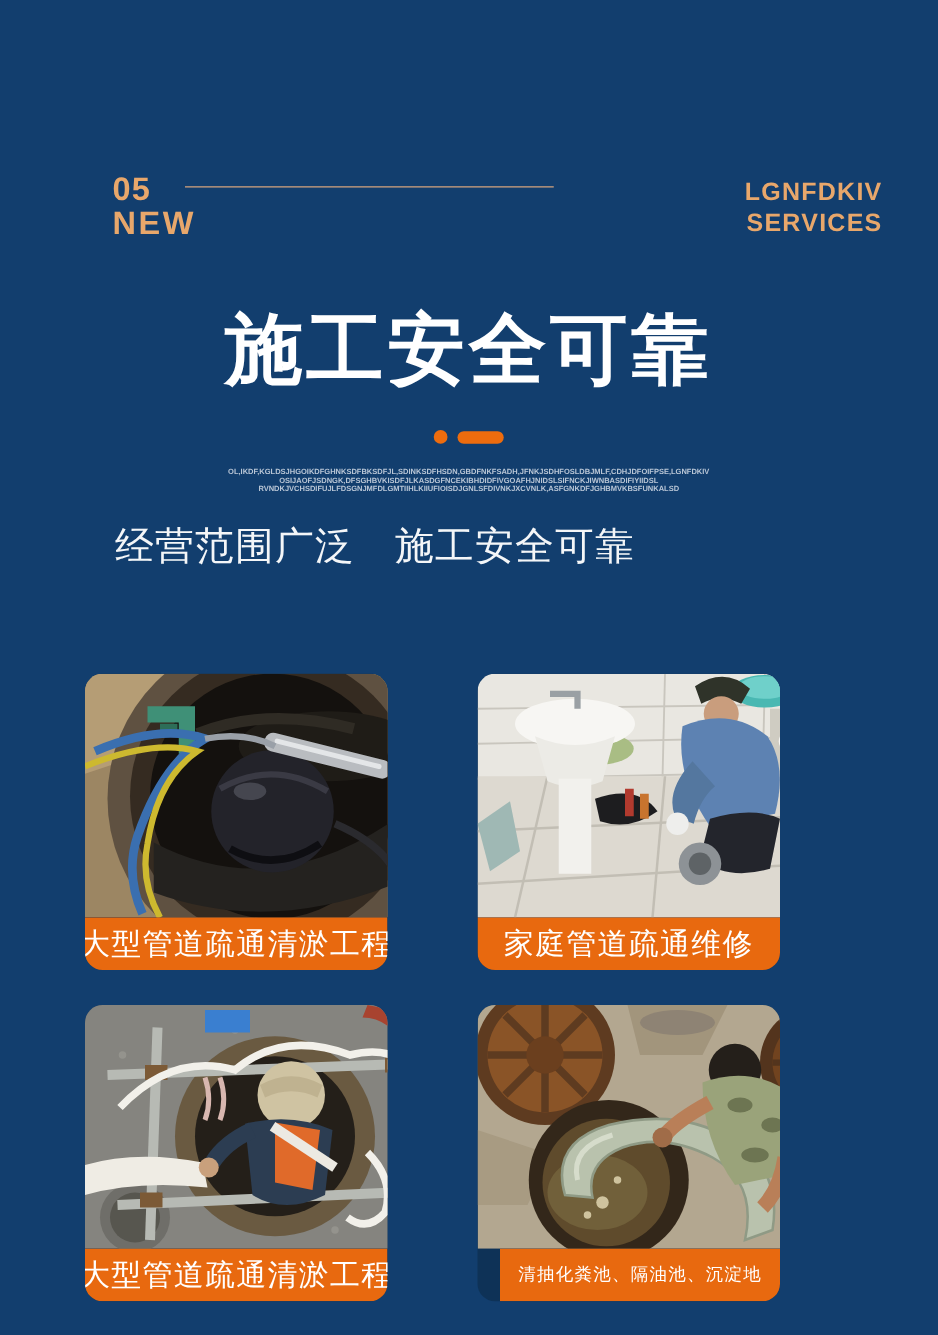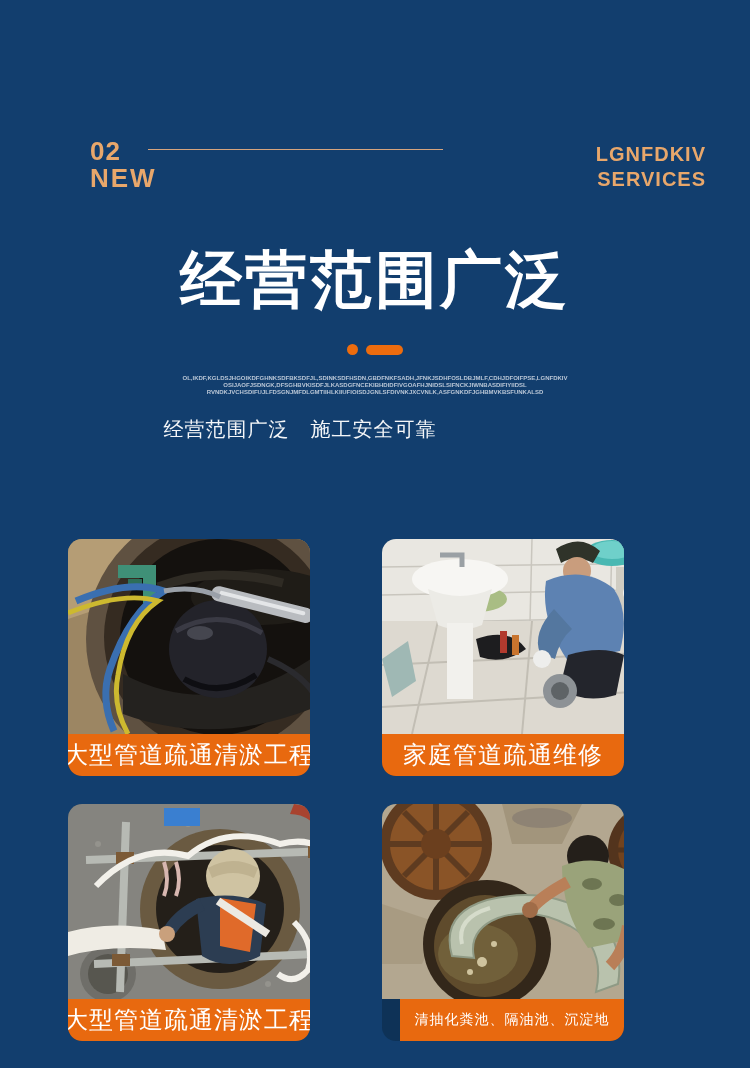--- a/index.html
+++ b/index.html
@@ -21,49 +21,49 @@
   .title{position:absolute;left:0;top:238px;width:750px;text-align:center;
          color:#ffffff;font-size:62px;font-weight:bold;letter-spacing:3px;}
   .divider{position:absolute;left:0;top:344px;width:750px;display:flex;
          justify-content:center;align-items:center;gap:8px;}
   .divider .dot{width:11px;height:11px;border-radius:50%;background:#ed6c0e;}
   .divider .dash{width:37px;height:10px;border-radius:5px;background:#ed6c0e;}
   .fineprint{position:absolute;left:125px;top:375px;width:500px;text-align:center;
          color:#b9c6d6;font-size:6px;line-height:7px;letter-spacing:0;
          word-break:break-all;font-weight:bold;}
   .subtitle{position:absolute;left:0;top:416px;width:600px;text-align:center;
-         color:#f4f6f8;font-size:20px;letter-spacing:1px;}
+         color:#f4f6f8;font-size:31px;letter-spacing:1px;}
   
   .cards{position:absolute;left:68px;top:539px;display:grid;
          grid-template-columns:301px 301px;column-gap:13px;row-gap:28px;}
   .card{width:242px;height:237px;border-radius:14px;overflow:hidden;
         display:flex;flex-direction:column;background:#0e3257;}
   .card-photo{width:301px;height:195px;flex:0 0 195px;}
   .card-photo svg{display:block;width:301px;height:195px;}
   .card-label{height:42px;flex:1;background:#e8690f;color:#ffffff;
         display:flex;align-items:center;justify-content:center;
         font-size:24px;letter-spacing:1px;white-space:nowrap;}
   .card-label.small{font-size:14px;margin-left:18px;}
 </style>
 </head>
 <body>
 
 <div class="header">
   <div class="index">
-    <div>02</div>
+    <div>05</div>
     <div class="tag">NEW</div>
   </div>
   <div class="header-line"></div>
   <div class="municipal">
     <div>LGNFDKIV</div>
     <div>SERVICES</div>
   </div>
 </div>
 
-<div class="title">经营范围广泛</div>
+<div class="title">施工安全可靠</div>
 
 <div class="divider">
   <span class="dot"></span>
   <span class="dash"></span>
 </div>
 
 <div class="fineprint">
   <div>OL,IKDF,KGLDSJHGOIKDFGHNKSDFBKSDFJL,SDINKSDFHSDN,GBDFNKFSADH,JFNKJSDHFOSLDBJMLF,CDHJDFOIFPSE,LGNFDKIV</div>
   <div>OSIJAOFJSDNGK,DFSGHBVKISDFJLKASDGFNCEKIBHDIDFIVGOAFHJNIDSLSIFNCKJIWNBASDIFIYIIDSL</div>
   <div>RVNDKJVCHSDIFUJLFDSGNJMFDLGMTIIHLKIIUFIOISDJGNLSFDIVNKJXCVNLK,ASFGNKDFJGHBMVKBSFUNKALSD</div>

